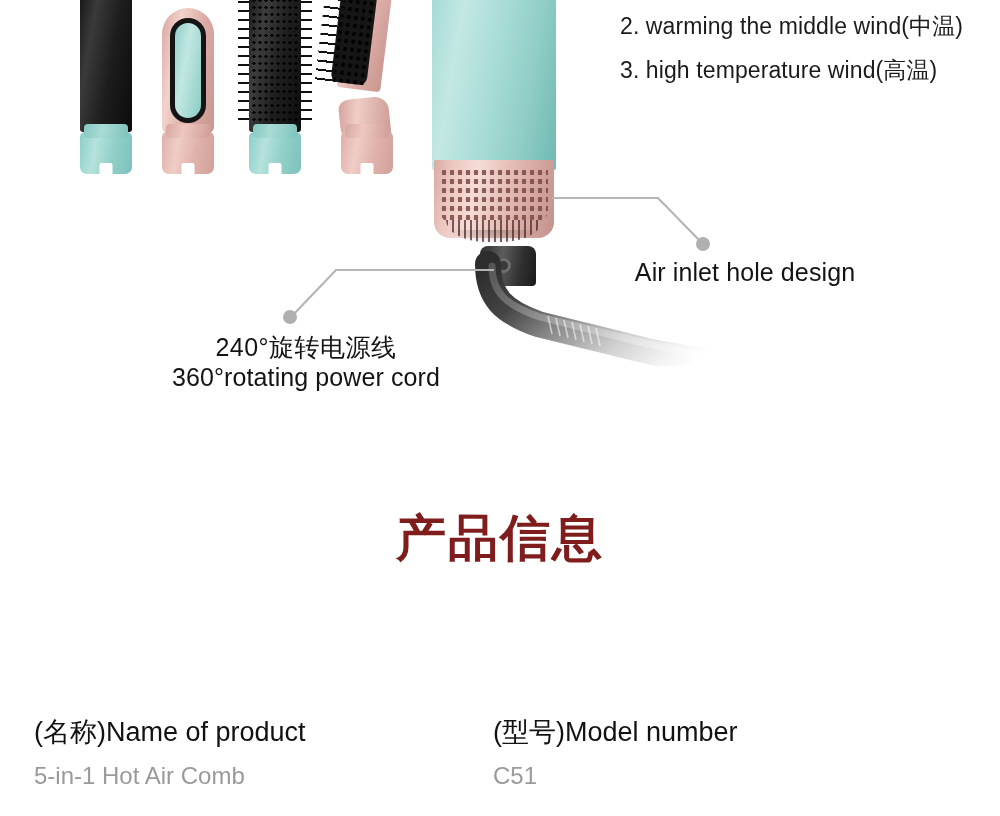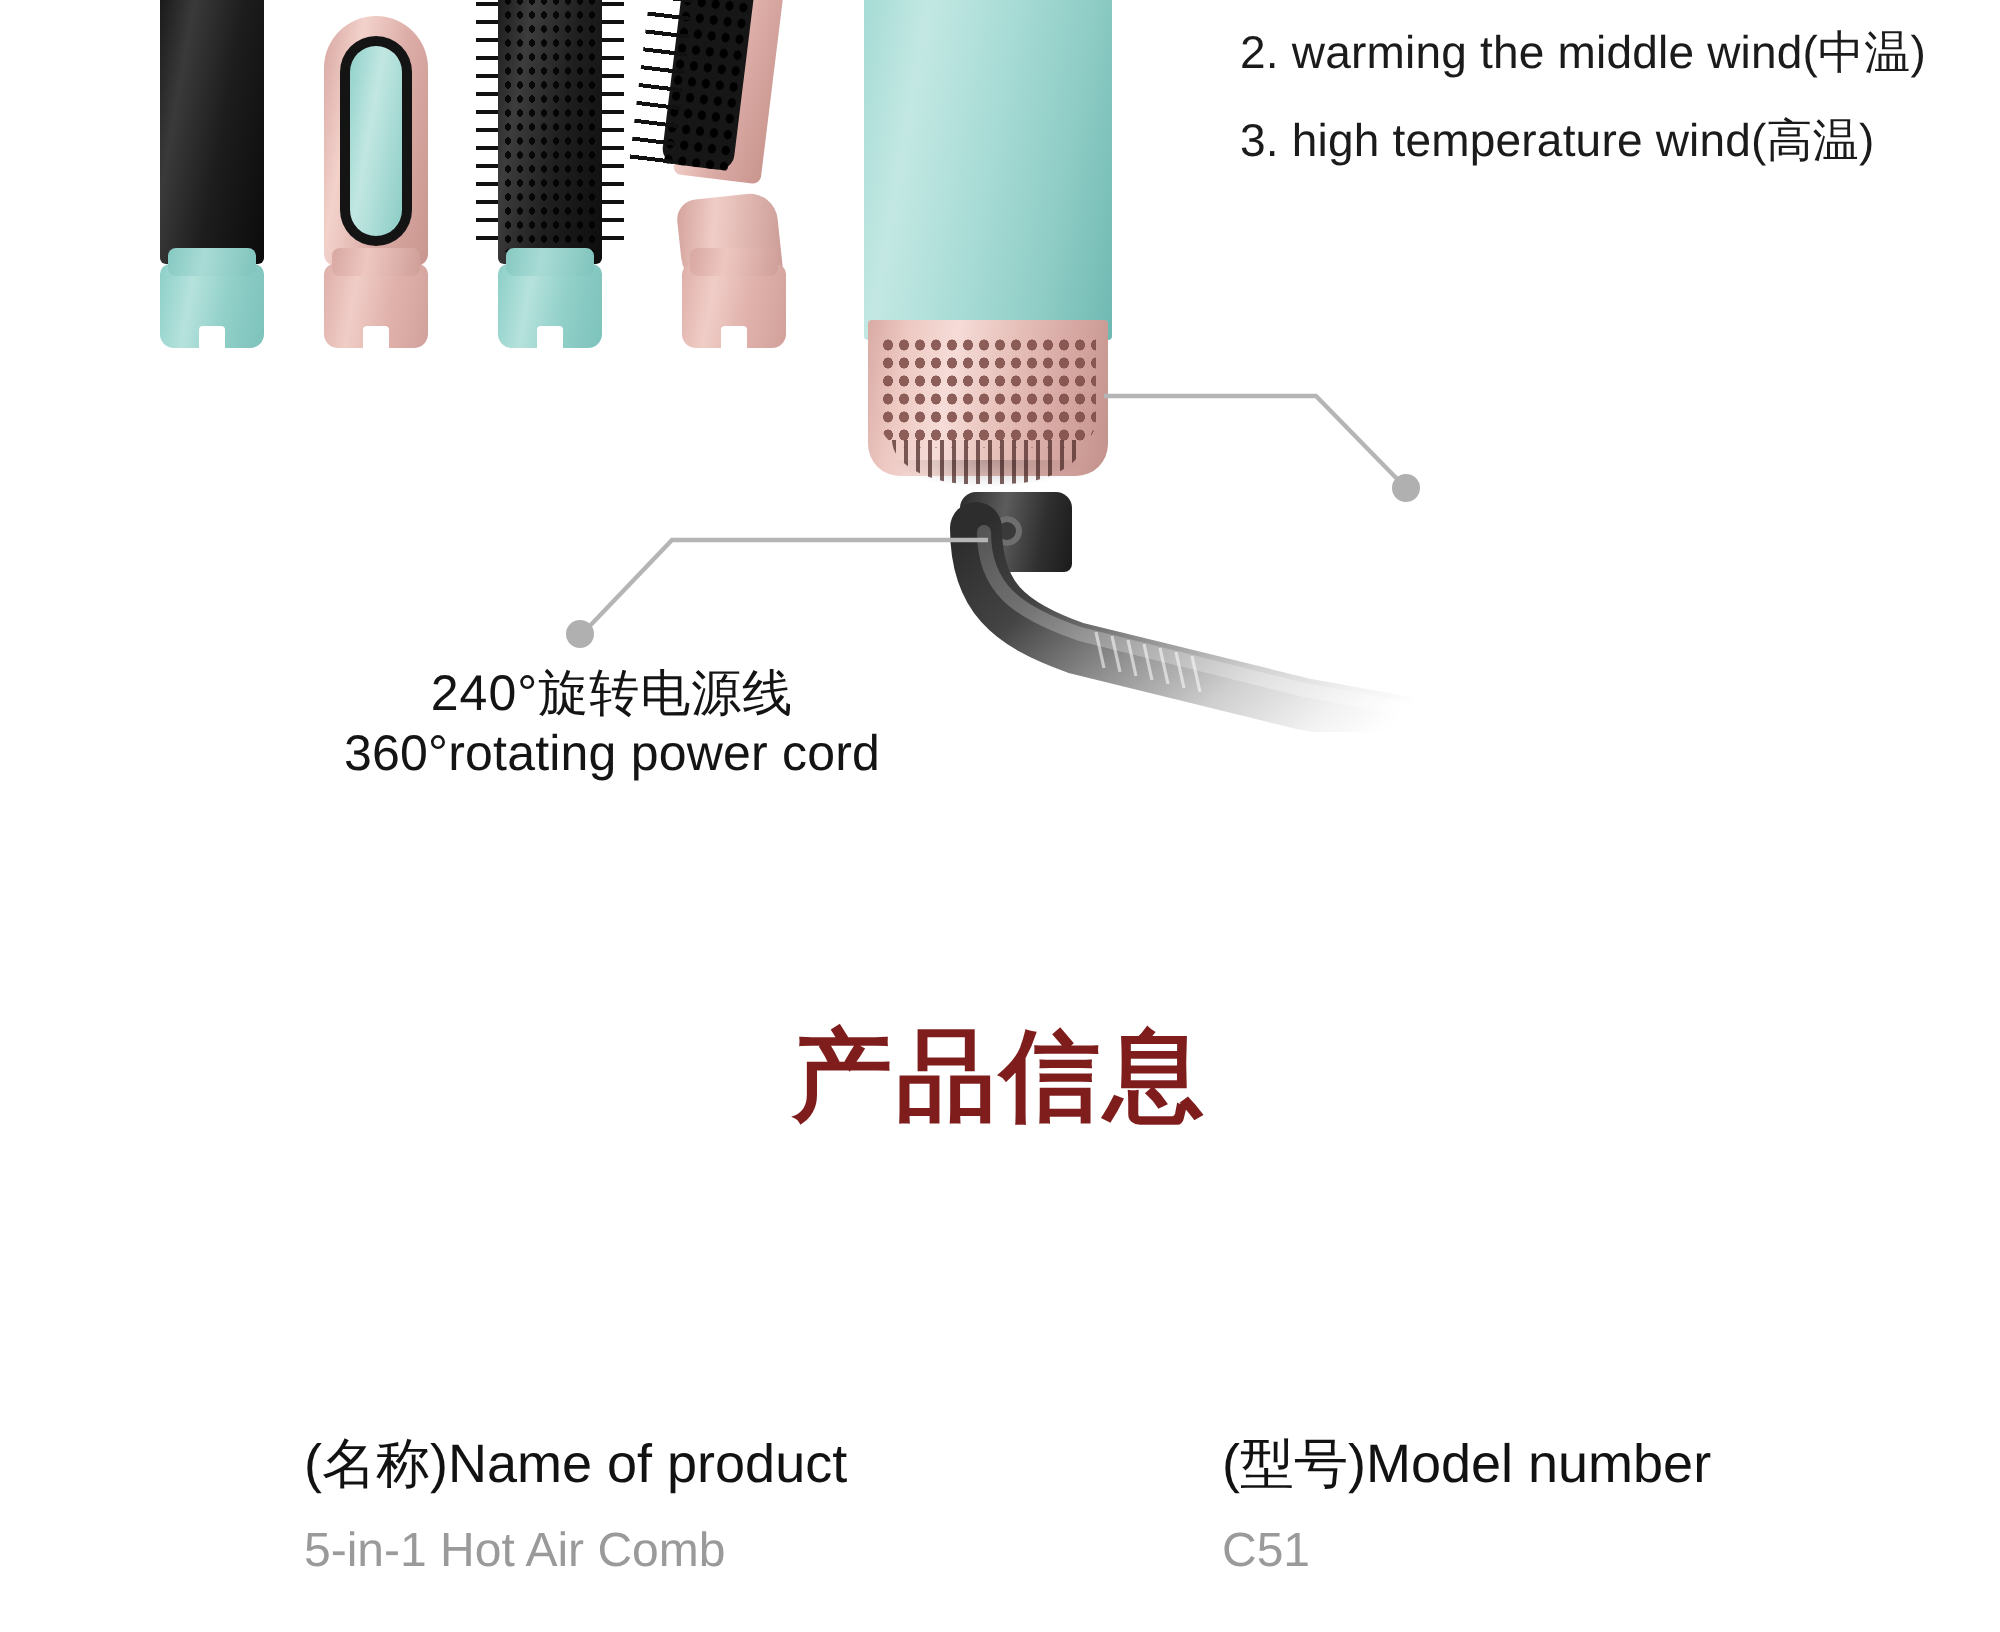--- a/index.html
+++ b/index.html
@@ -335,20 +335,21 @@
 
   
   .specs {
     position: absolute;
     left: 152px;
     top: 714px;
     width: 800px;
   }
   .spec-row {
     display: flex;
+    justify-content: flex-end;
   }
   .spec-cell {
     width: 459px;
     flex: 0 0 auto;
   }
   .spec-label {
     font-size: 27px;
     font-weight: 400;
     color: #121212;
     line-height: 1.34;
@@ -461,20 +462,21 @@
   <svg class="leaders" viewBox="0 0 1000 816">
 
     <polyline points="552,198 658,198 702,243" fill="none" stroke="#b5b5b5" stroke-width="2.2"></polyline>
     <circle cx="703" cy="244" r="7" fill="#b0b0b0"></circle>
 
     <polyline points="494,270 336,270 292,316" fill="none" stroke="#b5b5b5" stroke-width="2.2"></polyline>
     <circle cx="290" cy="317" r="7" fill="#b0b0b0"></circle>
   </svg>
 
   <div class="callout" id="callout-inlet">
+    <div class="en">Air inlet hole design</div>
   </div>
 
   <div class="callout" id="callout-cord">
     <div class="cn">240°旋转电源线</div>
     <div class="en">360°rotating power cord</div>
   </div>
 
   <div class="section-head">
     <div class="head-cn">产品信息</div>
   </div>

